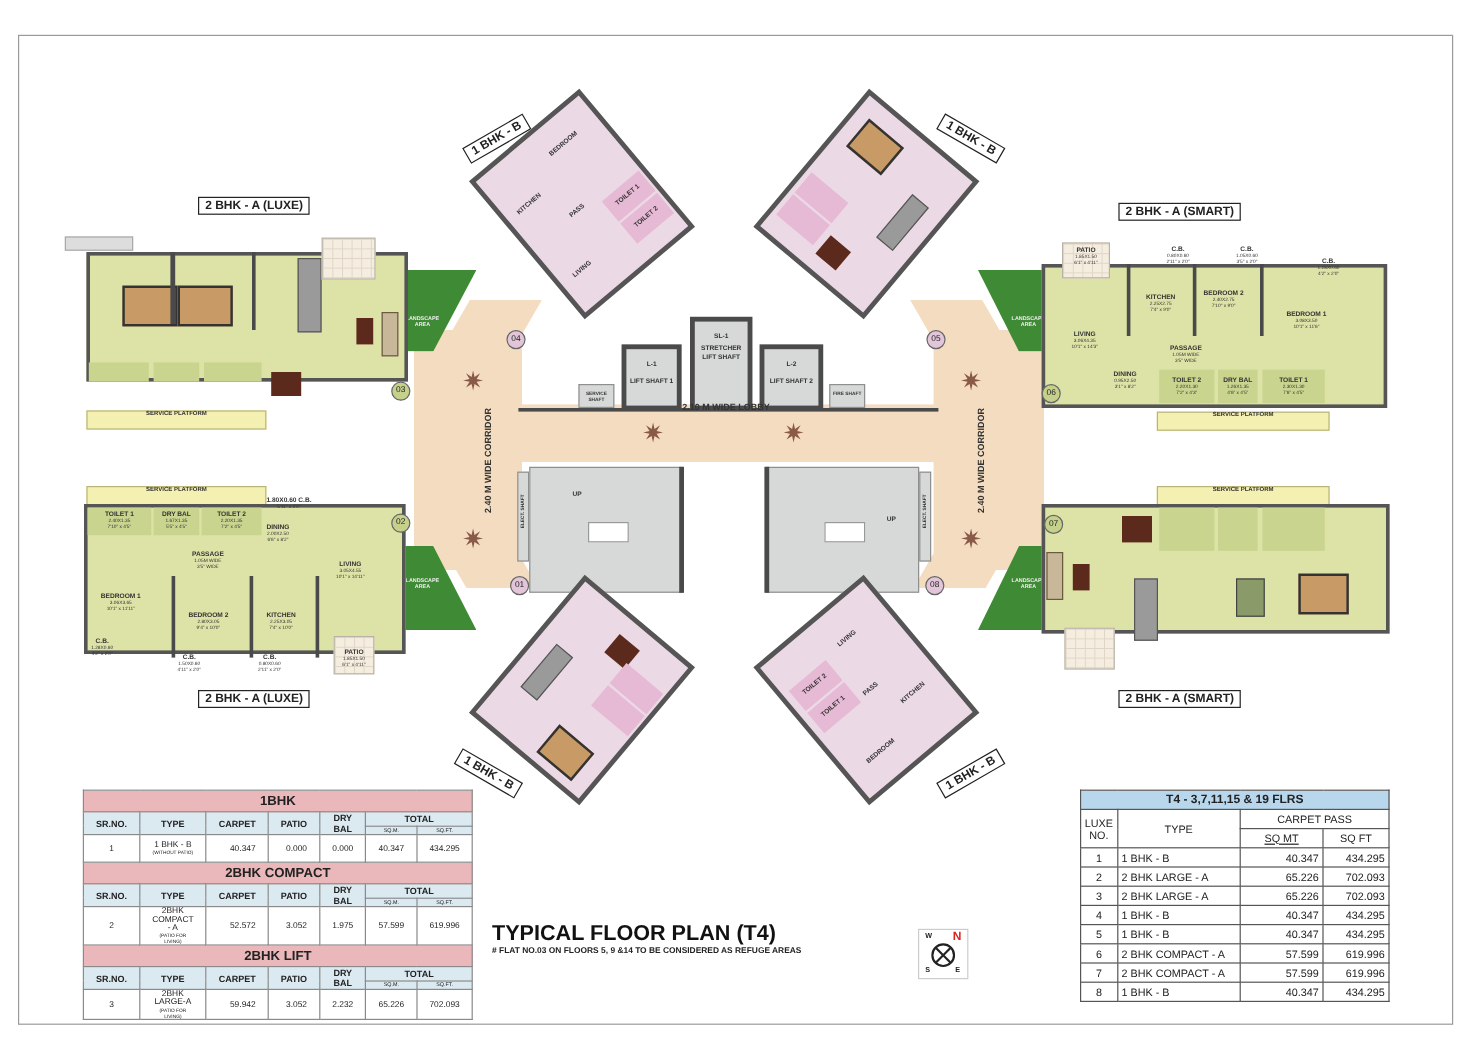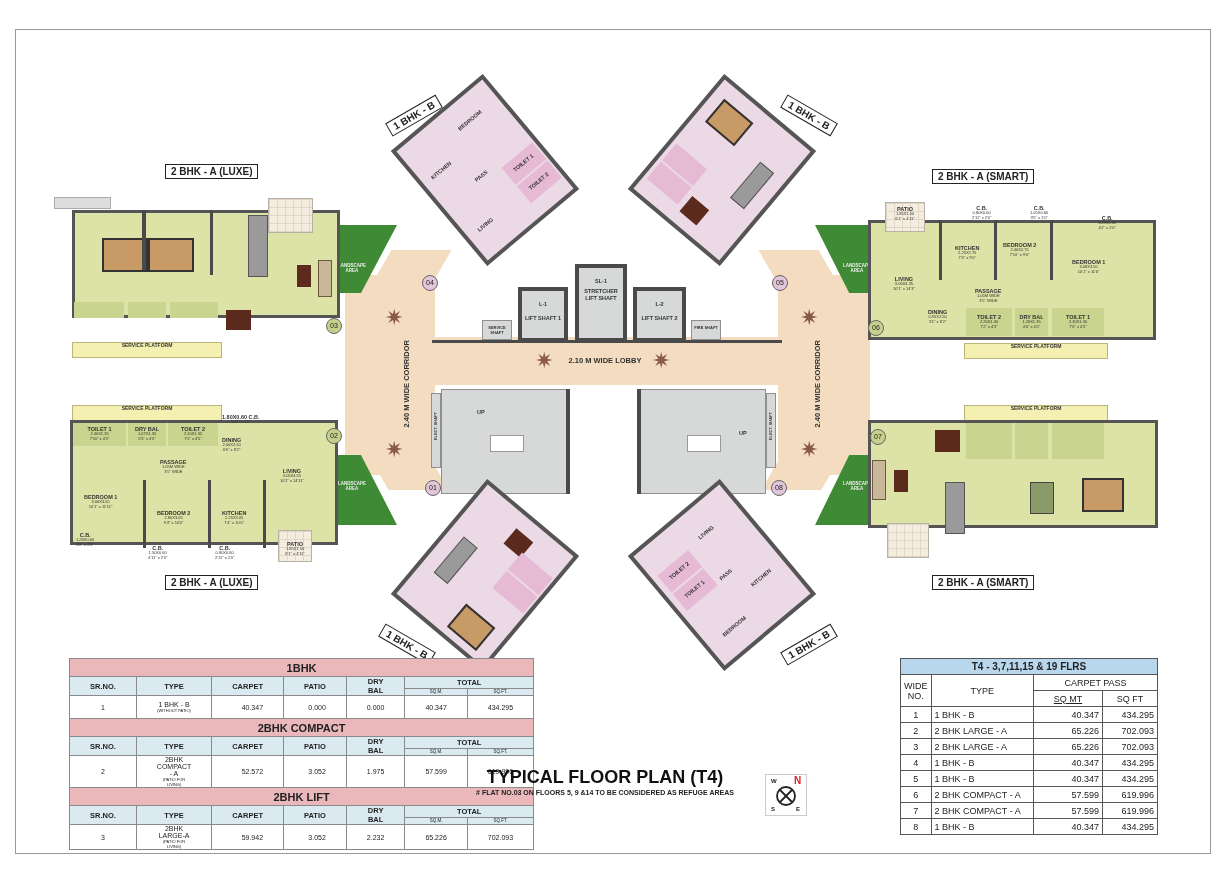--- a/index.html
+++ b/index.html
@@ -24,34 +24,34 @@
   .tag{position:absolute;border:1px solid #222;background:#fff;font-weight:bold;font-size:10px;padding:1px 5px;white-space:nowrap;}
   .flat-no{position:absolute;width:14px;height:14px;border-radius:50%;background:#c5d08a;border:1px solid #666;font-size:7px;text-align:center;line-height:14px;}
   .flat-no.pk{background:#e2c5d8;}
   .star{position:absolute;color:#8a5a48;font-size:22px;line-height:22px;}
   .vtext{position:absolute;writing-mode:vertical-rl;transform:rotate(180deg);font-size:7.5px;font-weight:bold;color:#333;white-space:nowrap;}
   
   .wing{position:absolute;width:120px;height:150px;background:#ecd9e6;border:4px solid #555;box-sizing:border-box;}
   
   table{border-collapse:collapse;}
   .ltab{position:absolute;left:69px;width:268px;font-size:7px;}
-  .ltab td,.ltab th{border:1px solid #8a8a8a;text-align:center;padding:0 20px;}
+  .ltab td,.ltab th{border:1px solid #8a8a8a;text-align:center;padding:0 10px;}
   .ltab .ttl{background:#eab7ba;font-size:11px;font-weight:bold;height:17px;}
   .ltab .hd th{background:#dbe9f1;font-weight:bold;font-size:7.5px;}
   .ltab .sub th{background:#dbe9f1;font-weight:normal;font-size:4.5px;}
   .ltab .row td{background:#fff;height:22px;font-size:7px;}
   .ltab .row td.num{text-align:right;}
   .ltab .row td small{display:block;font-size:4px;}
   .rtab{position:absolute;left:900px;top:658px;width:258px;font-size:9px;}
   .rtab td,.rtab th{border:1px solid #555;padding:0 3px;height:15px;}
   .rtab .ttl{background:#b8d7ec;font-weight:bold;font-size:10px;text-align:center;}
   .rtab th{font-weight:normal;text-align:center;}
   .rtab td.n{text-align:center;}
   .rtab td.v{text-align:right;}
-  .title{position:absolute;left:410px;top:767px;width:390px;text-align:center;}
+  .title{position:absolute;left:410px;top:767px;width:390px;}
   .title .t1{font-size:18px;font-weight:bold;color:#111;}
   .title .t2{font-size:11px;font-weight:bold;margin-top:1px;}
   .title .t3{font-size:7px;font-weight:bold;margin-top:1px;}
   .compass{position:absolute;left:765px;top:774px;width:40px;height:40px;border:1px solid #ccc;}
 </style>
 </head>
 <body>
 
 <div class="frame"></div>
 
@@ -79,21 +79,21 @@
   </div>
   <div class="abs stair" style="left:482px;top:320px;width:30px;height:20px;">
     <div class="lbl" style="font-size:4px;margin-top:5px;white-space:normal;">SERVICE SHAFT</div>
   </div>
   <div class="abs stair" style="left:691px;top:320px;width:30px;height:20px;">
     <div class="lbl" style="font-size:4px;margin-top:5px;white-space:normal;">FIRE SHAFT</div>
   </div>
   <div class="abs wall" style="left:432px;top:340px;width:350px;height:3px;"></div>
 
   <div class="star" style="left:535px;top:350px;">✷</div>
-  <div class="abs lbl" style="left:560px;top:357px;width:90px;font-size:7.5px;">2.10 M WIDE LOBBY</div>
+  <div class="abs lbl" style="left:560px;top:336px;width:90px;font-size:7.5px;">2.10 M WIDE LOBBY</div>
   <div class="star" style="left:652px;top:350px;">✷</div>
   <div class="star" style="left:385px;top:307px;">✷</div>
   <div class="star" style="left:385px;top:439px;">✷</div>
   <div class="star" style="left:800px;top:307px;">✷</div>
   <div class="star" style="left:800px;top:439px;">✷</div>
   <div class="vtext" style="left:402px;top:340px;">2.40 M WIDE CORRIDOR</div>
   <div class="vtext" style="left:813px;top:340px;">2.40 M WIDE CORRIDOR</div>
 
   <div class="abs stair" style="left:441px;top:389px;width:128px;height:105px;">
     <div class="abs lbl" style="left:35px;top:19px;">UP</div>
@@ -377,21 +377,21 @@
   <span class="abs" style="left:5px;top:31px;font-size:6px;font-weight:bold;">S</span>
   <span class="abs" style="left:30px;top:31px;font-size:6px;font-weight:bold;">E</span>
 </div>
 
 <table class="rtab">
   <tbody>
       <tr>
         <td colspan="4" class="ttl">T4 - 3,7,11,15 &amp; 19 FLRS</td>
       </tr>
   <tr>
-    <th rowspan="2" style="width:22px;"><span>WIDE</span><br><span>NO.</span></th>
+    <th rowspan="2" style="width:22px;"><span>LUXE</span><br><span>NO.</span></th>
     <th rowspan="2">TYPE</th>
     <th colspan="2">CARPET PASS</th>
   </tr>
   <tr>
     <th style="width:62px;text-decoration:underline;">SQ MT</th>
     <th style="width:48px;">SQ FT</th>
   </tr>
   <tr>
         <td class="n">1</td>
         <td>1 BHK - B</td>

